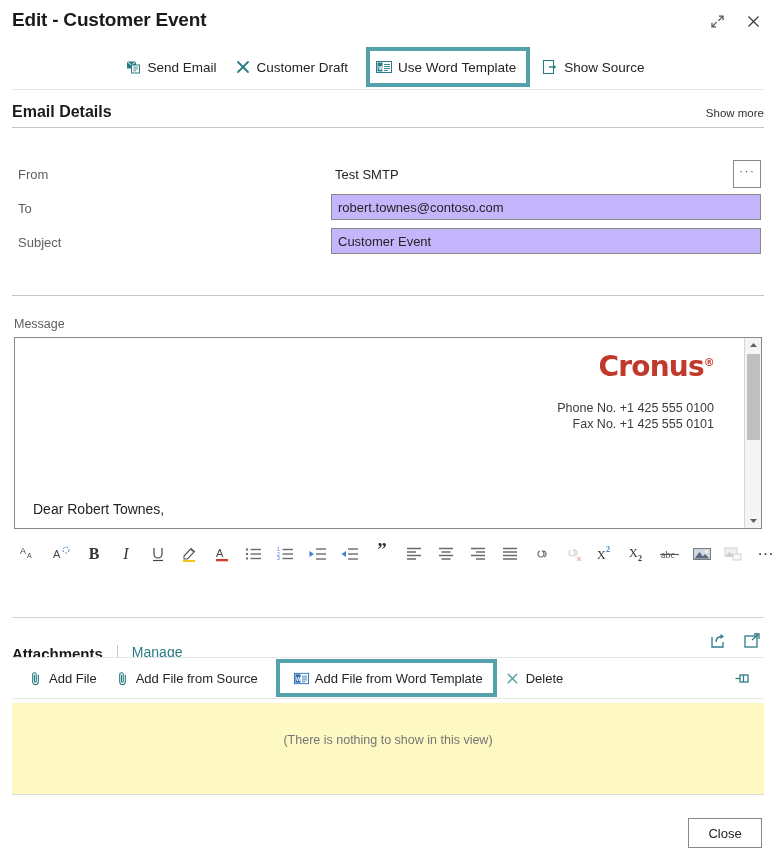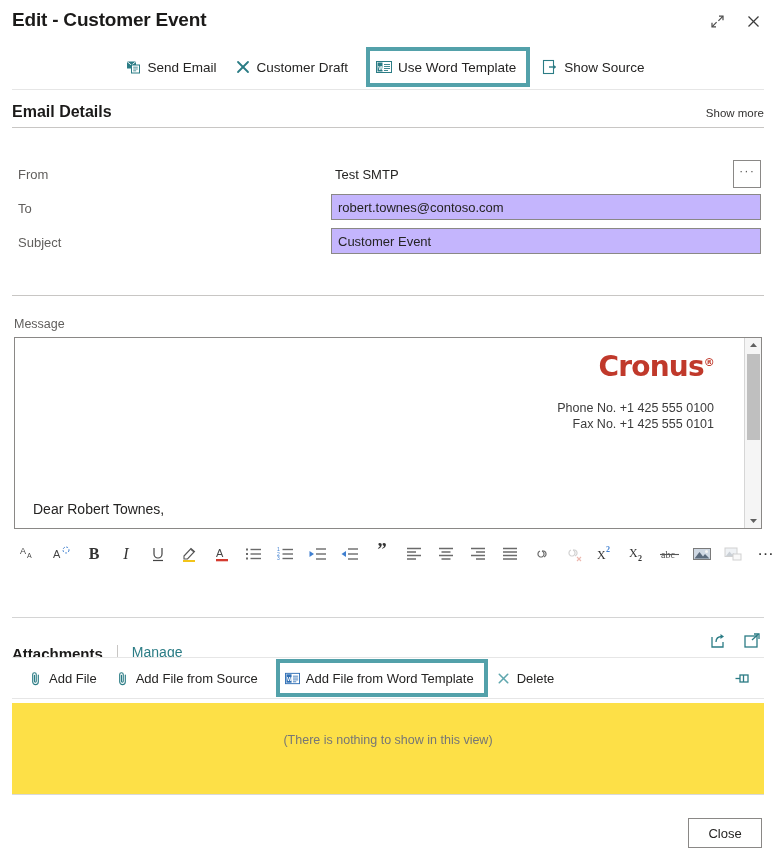--- a/index.html
+++ b/index.html
@@ -129,27 +129,27 @@
 
   .att-bar {
     position: absolute; left: 12px; top: 657px; width: 752px; height: 42px;
     border-top: 1px solid #e6e6e6; border-bottom: 1px solid #e6e6e6;
     display: flex; align-items: center; padding-left: 12px; background: #fff;
   }
   .att-act {
     display:flex; align-items:center; gap: 6px; font-size: 13px; color: #252423;
     padding: 6px 14px 6px 4px; cursor: pointer; white-space: nowrap; height: 30px;
   }
-  .att-act.hl { border: 4px solid #53a1aa; padding: 1px 10px 1px 5px; height: 38px; margin: 0 4px; }
+  .att-act.hl { border: 4px solid #53a1aa; padding: 1px 10px 1px 14px; height: 38px; margin: 0 4px; }
   .att-act .ic { width: 15px; height: 15px; flex: 0 0 15px; }
   .pin { position: absolute; right: 12px; top: 12px; width: 18px; height: 18px; cursor:pointer; }
 
   .att-body {
     position: absolute; left: 12px; top: 703px; width: 752px; height: 92px;
-    background: #fde047; border-bottom: 1px solid #d9d9d9;
+    background: #fef9c3; border-bottom: 1px solid #d9d9d9;
   }
   .att-empty {
     position: absolute; left: 0; right: 0; top: 30px; text-align: center;
     font-size: 12.5px; color: #767676;
   }
 
   
   .close-btn {
     position: absolute; right: 14px; top: 818px; width: 74px; height: 30px;
     border: 1px solid #8a8886; background: #fff; font-size: 13px; color: #252423;

